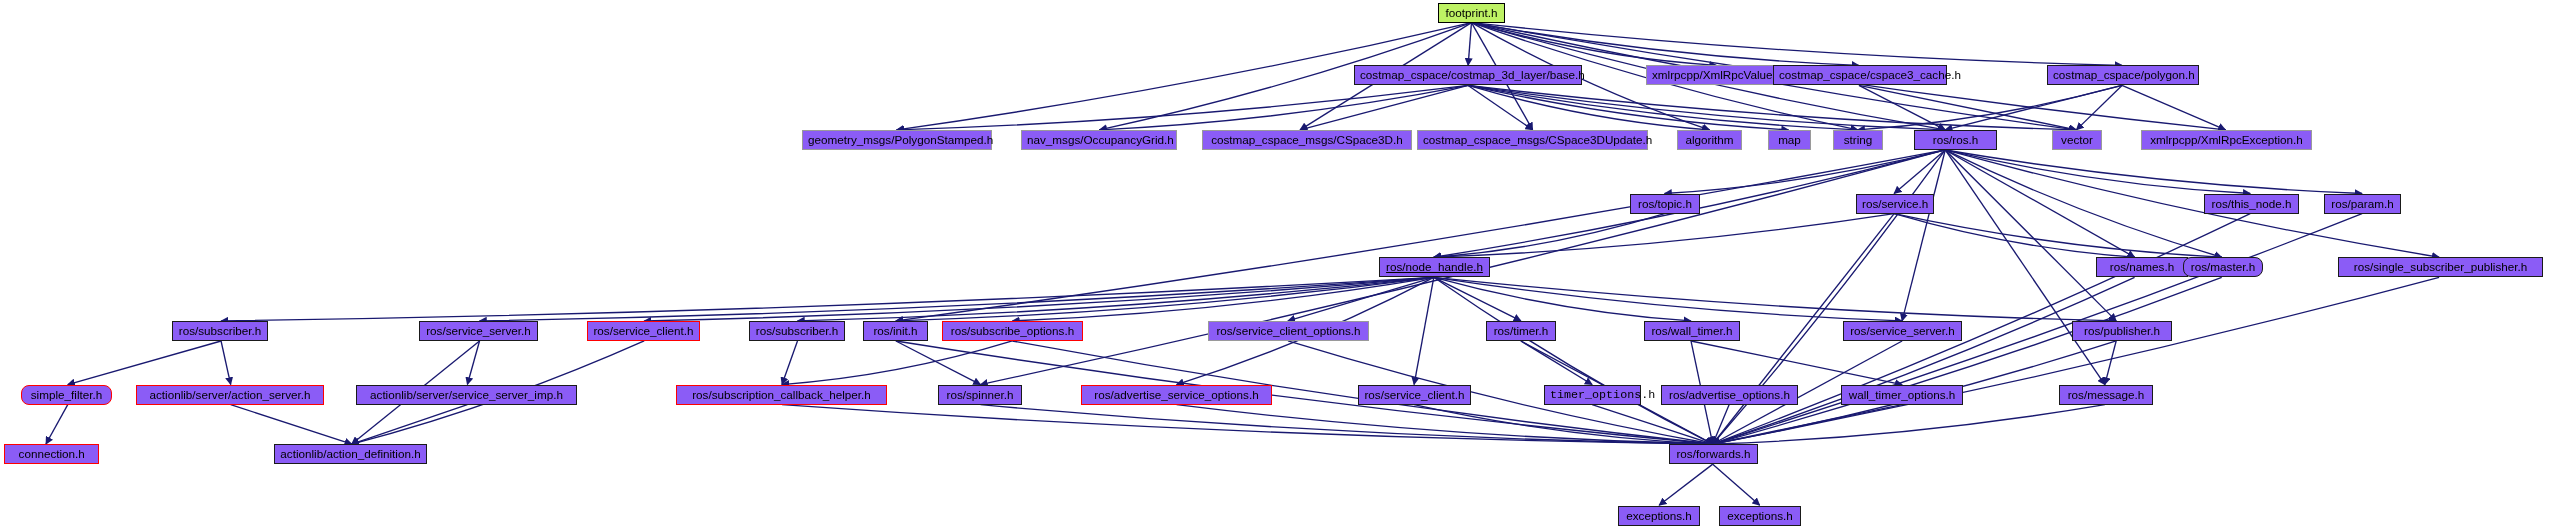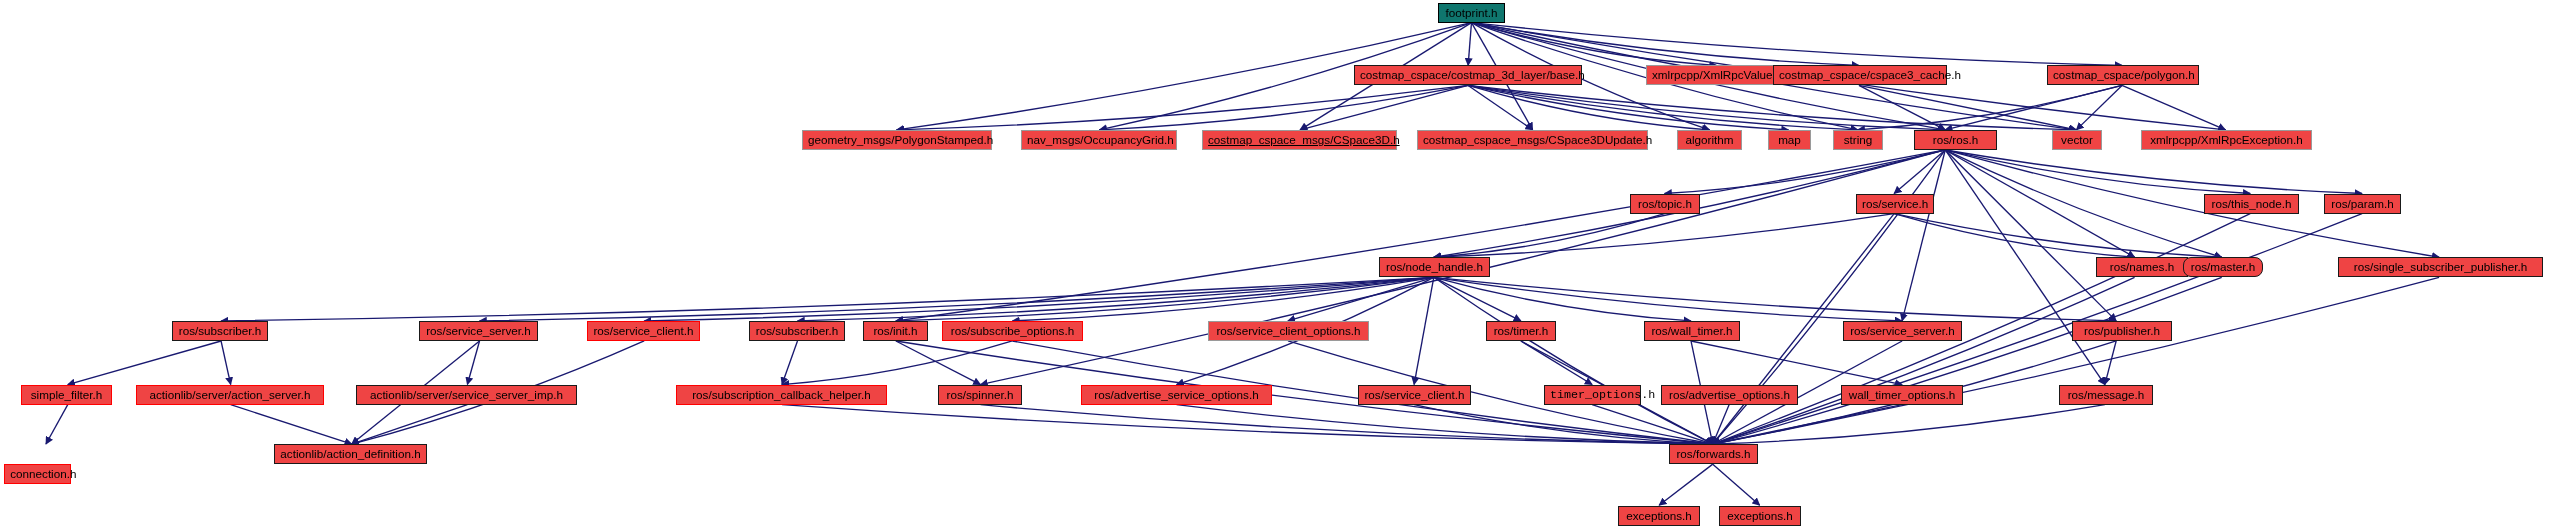--- a/index.html
+++ b/index.html
@@ -25,27 +25,27 @@
   }
   .node {
     position: absolute;
     box-sizing: border-box;
     height: 20px;
     line-height: 18.4px;
     text-align: center;
     white-space: nowrap;
     font-size: 11.7px;
     color: #000000;
-    background: #ef4444;
+    background: #8b5cf6;
     border: 0.8px solid #808080;
     padding: 0 5px;
     letter-spacing: 0px;
   }
   .node.root {
-    background: #0f766e;
+    background: #bef264;
     border: 0.8px solid #000000;
   }
   .node.strong {
     border: 0.8px solid #1a1a1a;
   }
   .node.red {
     border: 0.8px solid #ff0000;
   }
   .node.grey {
     border: 0.8px solid #9a9a9a;
@@ -162,58 +162,58 @@
       </g>
   </svg>
   <div id="node-layer">
       <div class="node root" style="left: 1438px; top: 2.5px; width: 67px;">footprint.h</div>
       <div class="node strong" style="left: 1354px; top: 65px; width: 228px;">costmap_cspace/costmap_3d_layer/base.h</div>
       <div class="node grey" style="left: 1646px; top: 65px; width: 142px;">xmlrpcpp/XmlRpcValue.h</div>
       <div class="node strong" style="left: 1773px; top: 65px; width: 174px;">costmap_cspace/cspace3_cache.h</div>
       <div class="node strong" style="left: 2047px; top: 65px; width: 152px;">costmap_cspace/polygon.h</div>
       <div class="node grey" style="left: 802px; top: 130px; width: 190px;">geometry_msgs/PolygonStamped.h</div>
       <div class="node grey" style="left: 1021px; top: 130px; width: 156px;">nav_msgs/OccupancyGrid.h</div>
-      <div class="node grey" style="left: 1202px; top: 130px; width: 195px; text-decoration: underline;">costmap_cspace_msgs/CSpace3D.h</div>
+      <div class="node grey" style="left: 1202px; top: 130px; width: 210px;">costmap_cspace_msgs/CSpace3D.h</div>
       <div class="node grey" style="left: 1417px; top: 130px; width: 231px;">costmap_cspace_msgs/CSpace3DUpdate.h</div>
       <div class="node grey" style="left: 1677px; top: 130px; width: 65px;">algorithm</div>
       <div class="node grey" style="left: 1768px; top: 130px; width: 43px;">map</div>
       <div class="node grey" style="left: 1833px; top: 130px; width: 50px;">string</div>
       <div class="node strong" style="left: 1914px; top: 130px; width: 83px;">ros/ros.h</div>
       <div class="node grey" style="left: 2052px; top: 130px; width: 50px;">vector</div>
       <div class="node grey" style="left: 2141px; top: 130px; width: 171px;">xmlrpcpp/XmlRpcException.h</div>
       <div class="node strong" style="left: 1630px; top: 194px; width: 70px;">ros/topic.h</div>
       <div class="node strong" style="left: 1856px; top: 194px; width: 78px;">ros/service.h</div>
       <div class="node strong" style="left: 2204px; top: 194px; width: 95px;">ros/this_node.h</div>
       <div class="node strong" style="left: 2324px; top: 194px; width: 77px;">ros/param.h</div>
-      <div class="node strong" style="left: 1379px; top: 257px; width: 111px;">ros/node_handle.h</div>
+      <div class="node strong" style="left: 1379px; top: 257px; width: 111px; text-decoration: underline;">ros/node_handle.h</div>
       <div class="node strong" style="left: 2096px; top: 257px; width: 92px;">ros/names.h</div>
       <div class="node strong" style="left: 2183px; top: 257px; width: 80px; border-radius: 8px;">ros/master.h</div>
       <div class="node strong" style="left: 2338px; top: 257px; width: 205px;">ros/single_subscriber_publisher.h</div>
       <div class="node strong" style="left: 172px; top: 321px; width: 96px;">ros/subscriber.h</div>
       <div class="node strong" style="left: 419px; top: 321px; width: 119px;">ros/service_server.h</div>
       <div class="node red" style="left: 587px; top: 321px; width: 113px;">ros/service_client.h</div>
       <div class="node strong" style="left: 749px; top: 321px; width: 96px;">ros/subscriber.h</div>
       <div class="node strong" style="left: 863px; top: 321px; width: 65px;">ros/init.h</div>
       <div class="node red" style="left: 942px; top: 321px; width: 141px;">ros/subscribe_options.h</div>
       <div class="node grey" style="left: 1208px; top: 321px; width: 161px;">ros/service_client_options.h</div>
       <div class="node strong" style="left: 1486px; top: 321px; width: 70px;">ros/timer.h</div>
       <div class="node strong" style="left: 1644px; top: 321px; width: 96px;">ros/wall_timer.h</div>
       <div class="node strong" style="left: 1843px; top: 321px; width: 119px;">ros/service_server.h</div>
       <div class="node strong" style="left: 2072px; top: 321px; width: 100px;">ros/publisher.h</div>
-      <div class="node red" style="left: 21px; top: 385px; width: 91px;">simple_filter.h</div>
+      <div class="node red" style="left: 21px; top: 385px; width: 91px; border-radius: 8px;">simple_filter.h</div>
       <div class="node red" style="left: 136px; top: 385px; width: 188px;">actionlib/server/action_server.h</div>
       <div class="node strong" style="left: 356px; top: 385px; width: 221px;">actionlib/server/service_server_imp.h</div>
       <div class="node red" style="left: 676px; top: 385px; width: 211px;">ros/subscription_callback_helper.h</div>
       <div class="node strong" style="left: 938px; top: 385px; width: 84px;">ros/spinner.h</div>
       <div class="node red" style="left: 1081px; top: 385px; width: 191px;">ros/advertise_service_options.h</div>
       <div class="node strong" style="left: 1358px; top: 385px; width: 113px;">ros/service_client.h</div>
       <div class="node strong" style="left: 1544px; top: 385px; width: 97px; font-family: Liberation Mono, monospace;">timer_options.h</div>
       <div class="node strong" style="left: 1661px; top: 385px; width: 137px;">ros/advertise_options.h</div>
       <div class="node strong" style="left: 1841px; top: 385px; width: 122px;">wall_timer_options.h</div>
       <div class="node strong" style="left: 2059px; top: 385px; width: 94px;">ros/message.h</div>
-      <div class="node red" style="left: 4.2px; top: 464px; width: 67px;">connection.h</div>
+      <div class="node red" style="left: 4.2px; top: 444px; width: 95px;">connection.h</div>
       <div class="node strong" style="left: 274px; top: 444px; width: 153px;">actionlib/action_definition.h</div>
       <div class="node strong" style="left: 1669px; top: 444px; width: 89px;">ros/forwards.h</div>
       <div class="node strong" style="left: 1618px; top: 506px; width: 82px;">exceptions.h</div>
       <div class="node strong" style="left: 1719px; top: 506px; width: 82px;">exceptions.h</div>
     </div>
 </div>
 
 
 </body></html>

